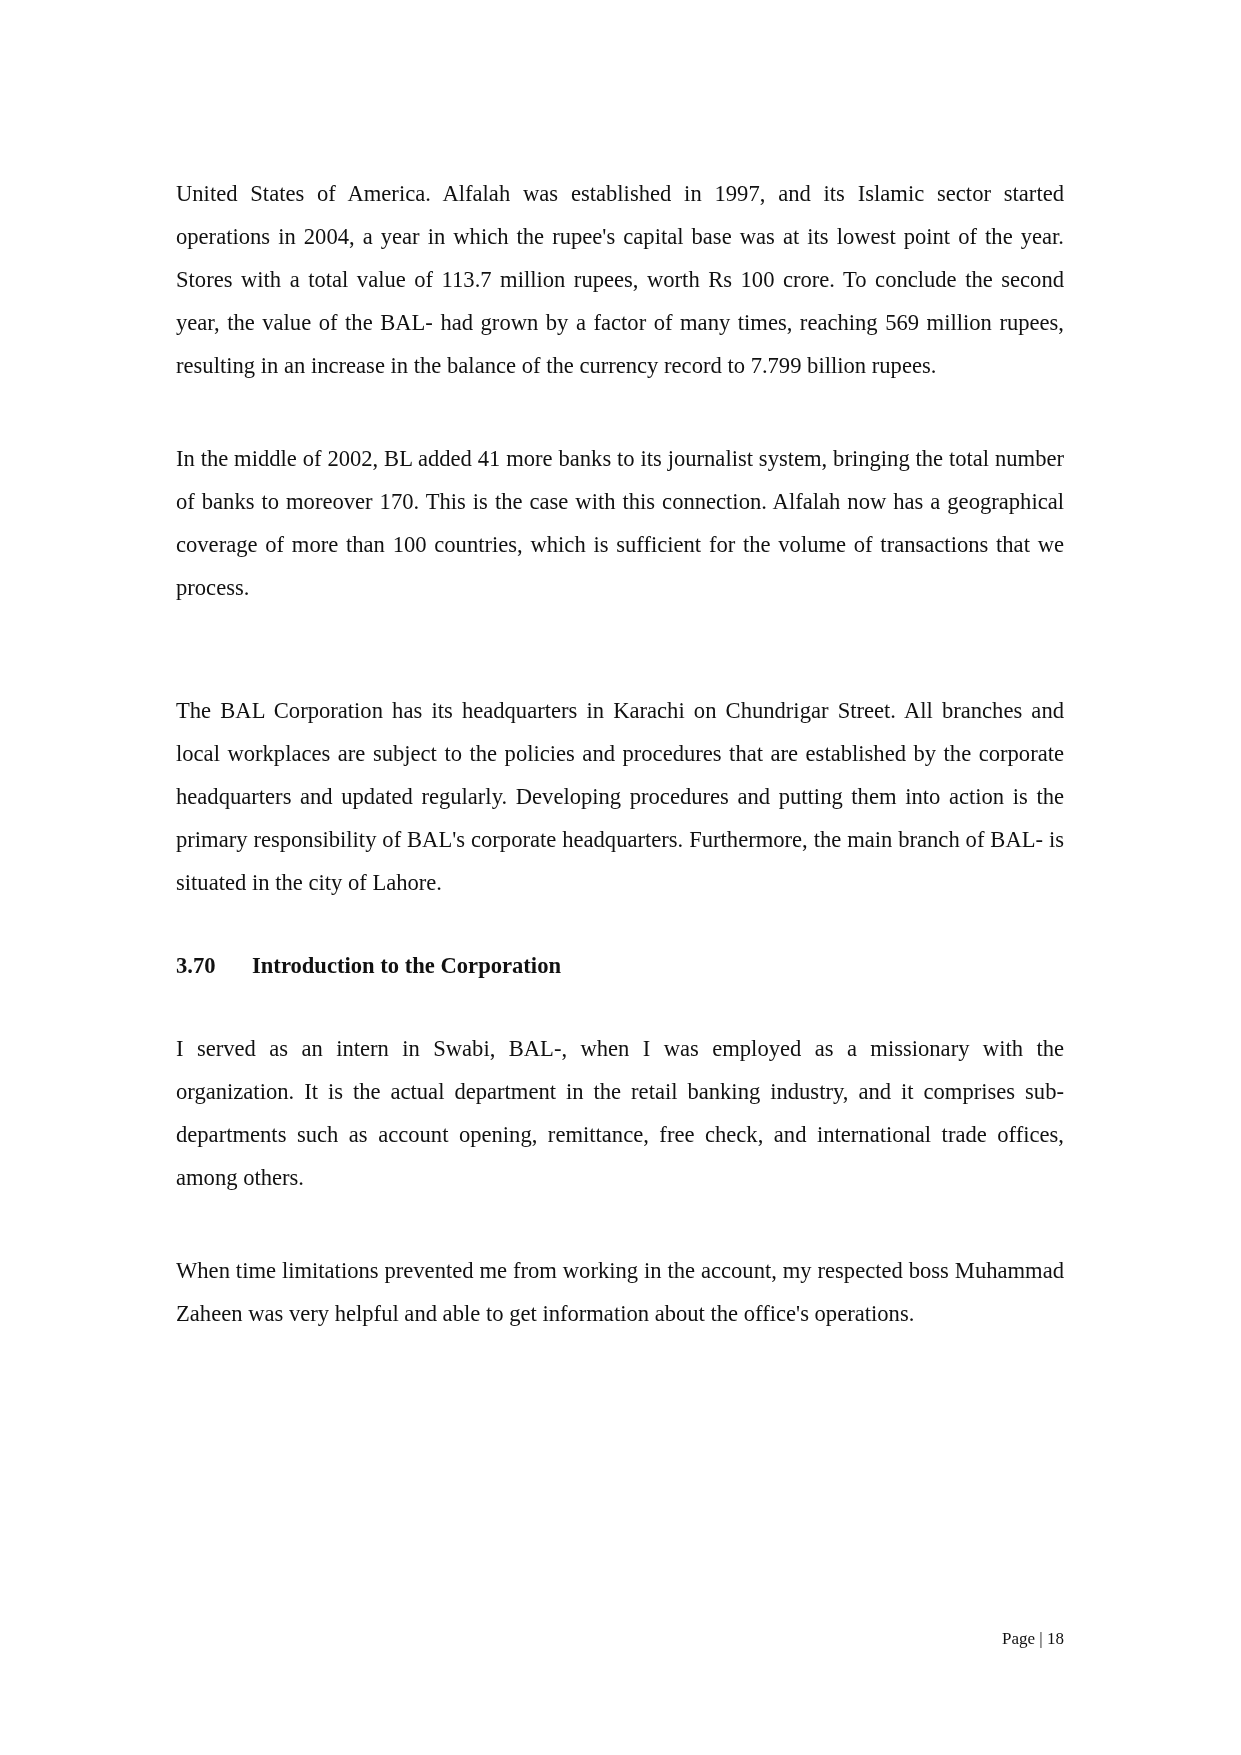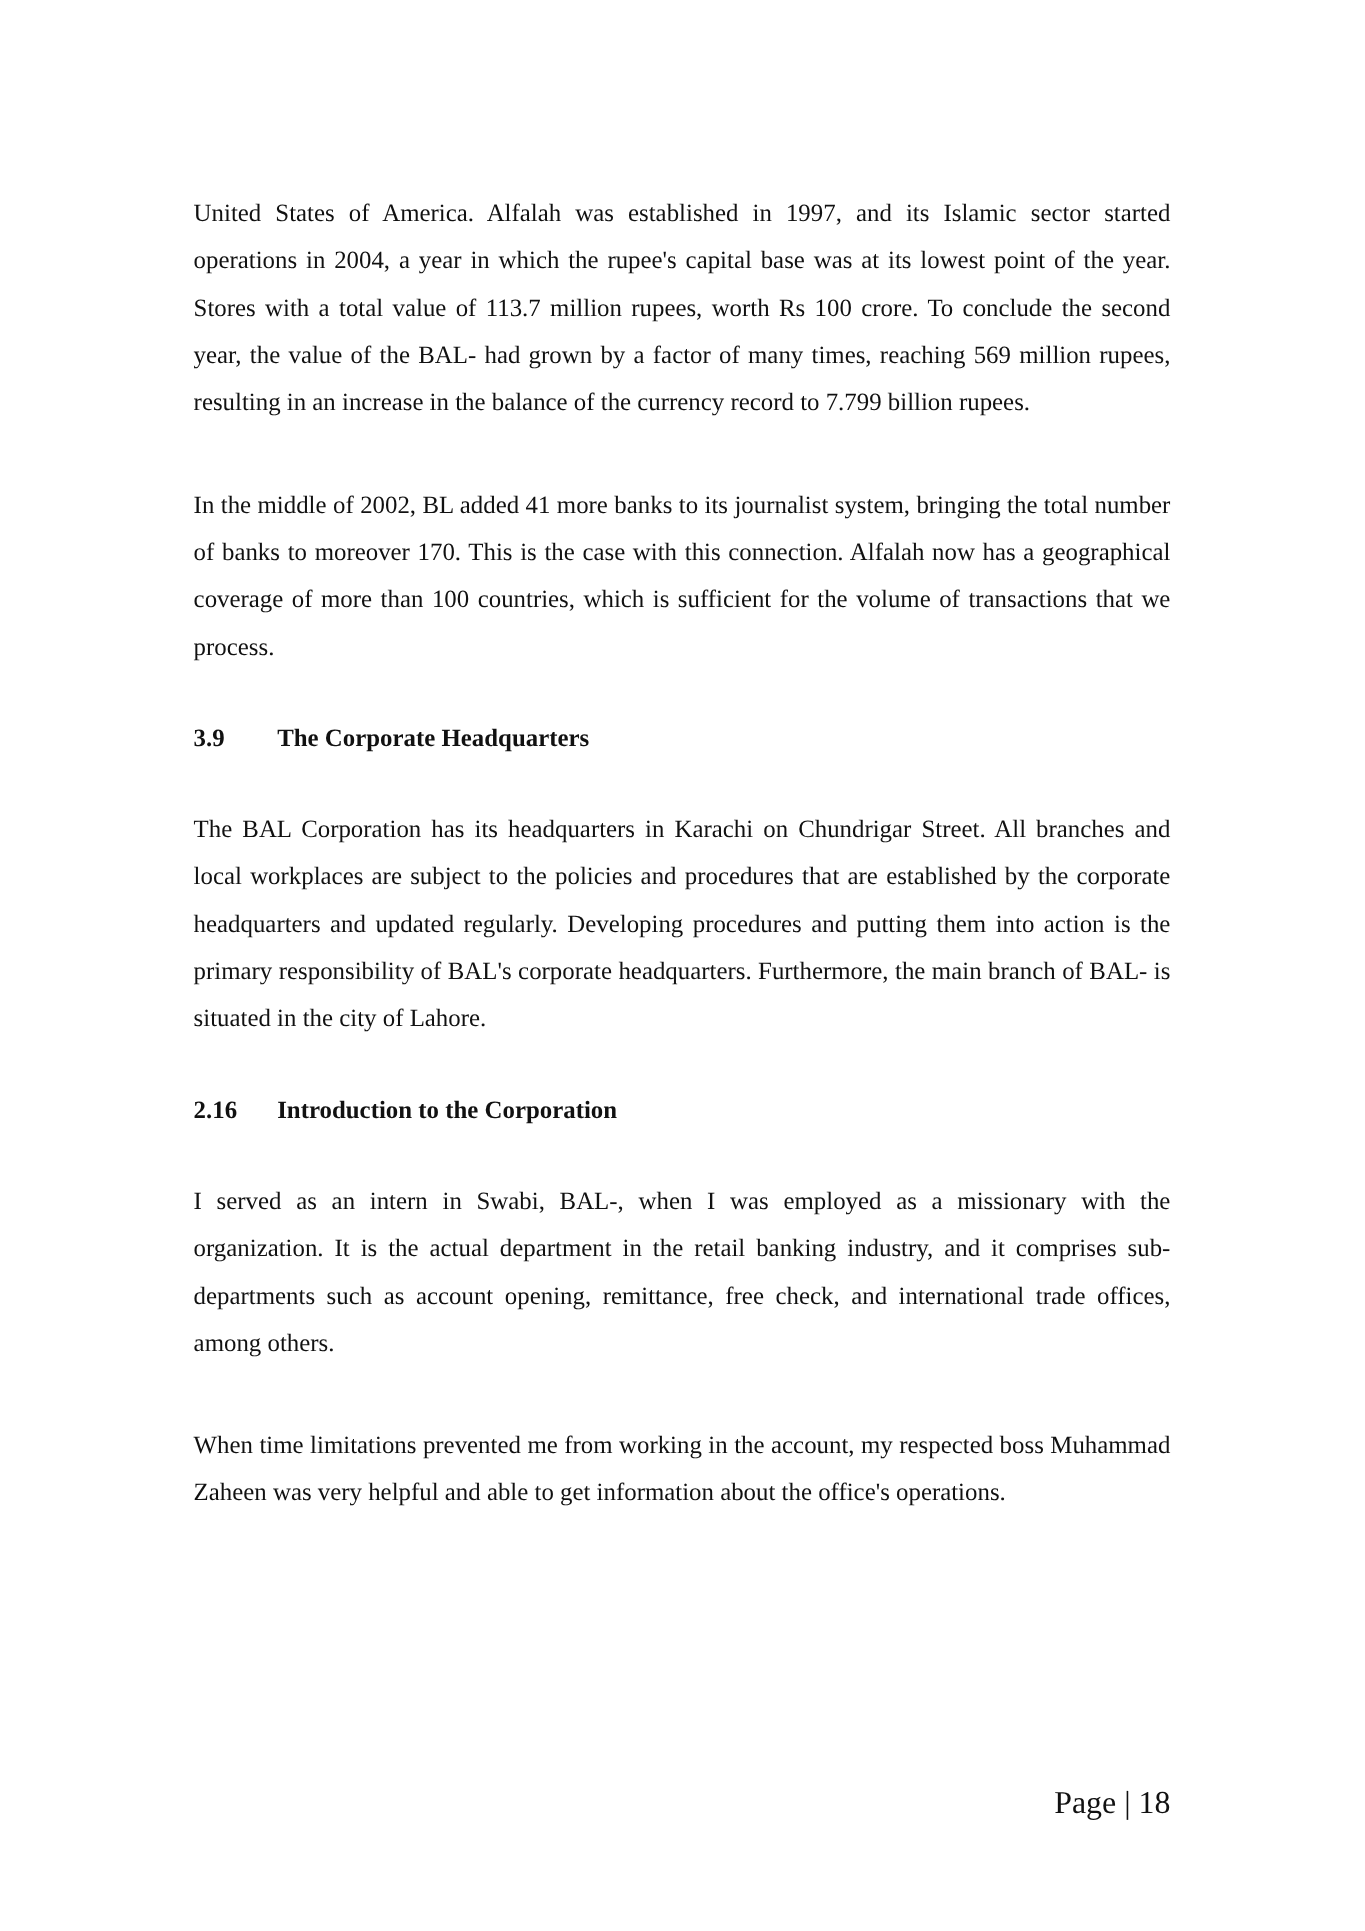--- a/index.html
+++ b/index.html
@@ -51,51 +51,47 @@
       display: flex;
     }
     .heading .num {
       width: 76px;
       display: inline-block;
     }
     .footer {
       position: absolute;
       right: 177px;
       top: 1624px;
-      font-size: 29px;
+      font-size: 17px;
       line-height: 30px;
     }
   </style>
 </head>
 <body>
 
 <div class="page">
   <div class="content">
 
     <p class="para last-line-left">United States of America. Alfalah was established in 1997, and its Islamic sector started operations in 2004, a year in which the rupee's capital base was at its lowest point of the year. Stores with a total value of 113.7 million rupees, worth Rs 100 crore. To conclude the second year, the value of the BAL- had grown by a factor of many times, reaching 569 million rupees, resulting in an increase in the balance of the currency record to 7.799 billion rupees.</p>
 
     <div class="gap"></div>
 
     <p class="para last-line-left">In the middle of 2002, BL added 41 more banks to its journalist system, bringing the total number of banks to moreover 170. This is the case with this connection. Alfalah now has a geographical coverage of more than 100 countries, which is sufficient for the volume of transactions that we process.</p>
 
     <div class="gap" style="height:40px"></div>
 
-    <h2 class="heading">
-      <span class="num">3.9</span>
-      <span>The Corporate Headquarters</span>
-    </h2>
 
     <div class="gap" style="height:40px"></div>
 
     <p class="para last-line-left">The BAL Corporation has its headquarters in Karachi on Chundrigar Street. All branches and local workplaces are subject to the policies and procedures that are established by the corporate headquarters and updated regularly. Developing procedures and putting them into action is the primary responsibility of BAL's corporate headquarters. Furthermore, the main branch of BAL- is situated in the city of Lahore.</p>
 
     <div class="gap" style="height:40px"></div>
 
     <h2 class="heading">
-      <span class="num">2.16</span>
+      <span class="num">3.70</span>
       <span>Introduction to the Corporation</span>
     </h2>
 
     <div class="gap" style="height:40px"></div>
 
     <p class="para last-line-left">I served as an intern in Swabi, BAL-, when I was employed as a missionary with the organization. It is the actual department in the retail banking industry, and it comprises sub-departments such as account opening, remittance, free check, and international trade offices, among others.</p>
 
     <div class="gap"></div>
 
     <p class="para last-line-left">When time limitations prevented me from working in the account, my respected boss Muhammad Zaheen was very helpful and able to get information about the office's operations.</p>

